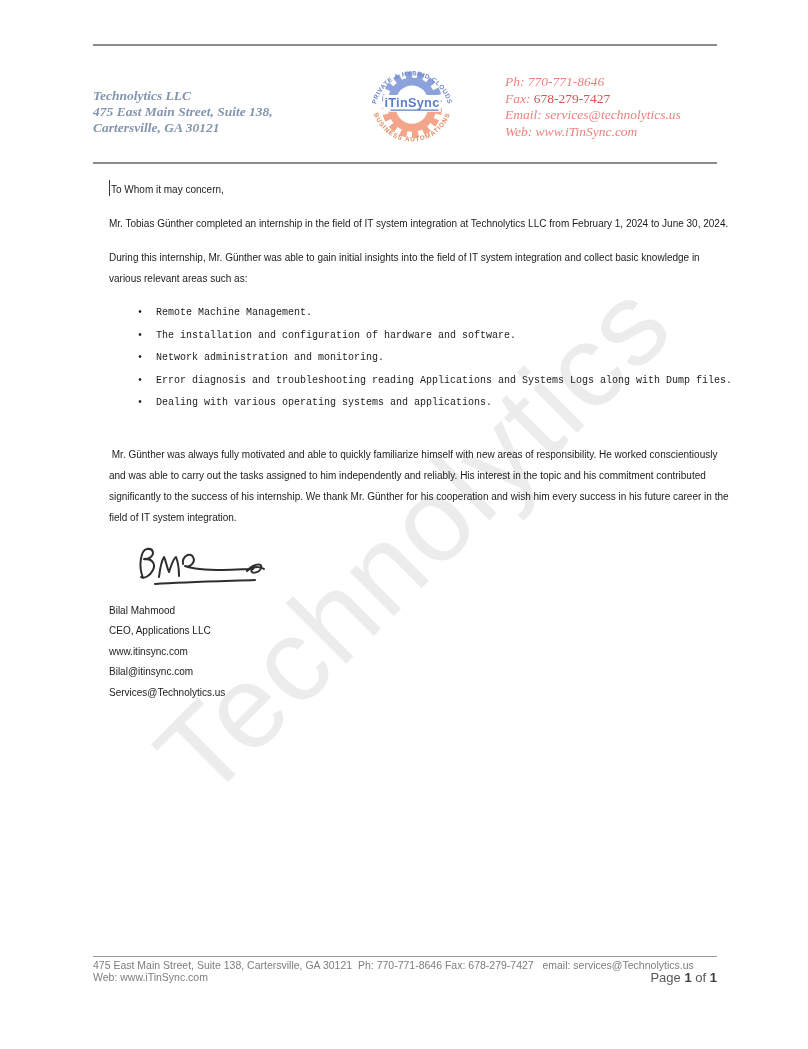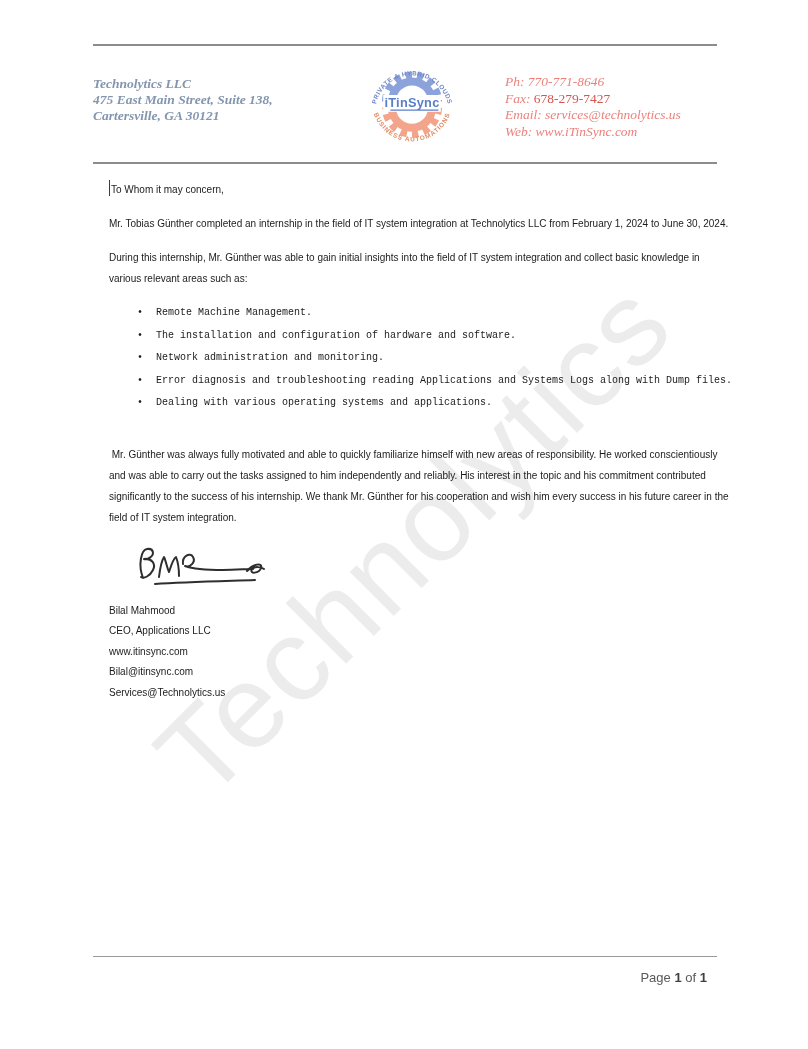--- a/index.html
+++ b/index.html
@@ -15,39 +15,39 @@
     font-size:118px;font-weight:400;color:rgba(0,0,0,0.075);
     z-index:0;letter-spacing:2px;user-select:none;
   }
   .layer{position:absolute;inset:0;z-index:1;}
   .rule{position:absolute;left:93px;width:624px;background:#8c8c8c;}
   .rule-top{top:44px;height:2px;}
   .rule-header{top:162px;height:2px;}
   .rule-footer{top:956px;height:1px;background:#9a9a9a;}
   
   .header{position:absolute;top:46px;left:93px;width:624px;display:flex;justify-content:space-between;align-items:flex-start;}
-  .hdr-left{padding-top:30px;width:225px;font-family:"Liberation Serif",serif;font-style:italic;font-weight:bold;
+  .hdr-left{padding-top:42px;width:225px;font-family:"Liberation Serif",serif;font-style:italic;font-weight:bold;
     font-size:13.5px;line-height:16px;color:#8496af;}
   .logo-wrap{margin-top:9px;width:96px;height:96px;flex:0 0 auto;}
   .hdr-right{padding-top:28px;width:212px;font-family:"Liberation Serif",serif;font-style:italic;font-weight:normal;
     font-size:13.5px;line-height:16.5px;color:#ec817c;}
   .fax-num{font-style:normal;color:#d9534f;}
   
   .doc-content{position:absolute;top:179px;left:93px;width:624px;font-size:10px;line-height:21px;margin-left:16px;}
   .doc-content p{margin:0 0 13px 0;}
   .cursor{display:inline-block;width:1px;height:16px;background:#3c3c3c;vertical-align:-3px;margin-right:1px;}
   ul.topics{margin:13px 0 0 0;padding:0;list-style:none;font-family:Liberation Mono, monospace;}
   ul.topics li{position:relative;padding-left:47px;line-height:21.5px;margin:0 0 1px 0;}
   ul.topics li::before{content:"\2022";position:absolute;left:28px;top:0;}
   .closing{margin-top:30px !important;white-space:pre-wrap;}
   .sig-svg{display:block;margin:10px 0 0 26px;}
   .sig-block{margin-top:12px;line-height:20.5px;}
   
   .footer-info{position:absolute;top:959px;left:93px;width:624px;font-size:10.5px;color:#7d7d7d;white-space:pre-wrap;}
-  .page-num{position:absolute;top:970px;right:101px;font-size:13px;color:#595959;text-align:right;}
+  .page-num{position:absolute;top:970px;right:91px;font-size:13px;color:#595959;text-align:right;}
   .page-num .b{font-weight:bold;color:#404040;}
 </style>
 </head>
 <body>
 
 <div class="page">
 
   <div class="watermark">Technolytics</div>
 
   <div class="layer">
@@ -123,20 +123,21 @@
 
       <div class="sig-block">
         <div>Bilal Mahmood</div>
         <div>CEO, Applications LLC</div>
         <div>www.itinsync.com</div>
         <div>Bilal@itinsync.com</div>
         <div>Services@Technolytics.us</div>
       </div>
     </div>
 
+    <div class="footer-info">475 East Main Street, Suite 138, Cartersville, GA 30121  Ph: 770-771-8646 Fax: 678-279-7427   email: services@Technolytics.us  Web: www.iTinSync.com</div>
     <div class="page-num">
       <span>Page</span>
       <span class="b">1</span>
       <span>of</span>
       <span class="b">1</span>
     </div>
   </div>
 </div>
 
 </body></html>

